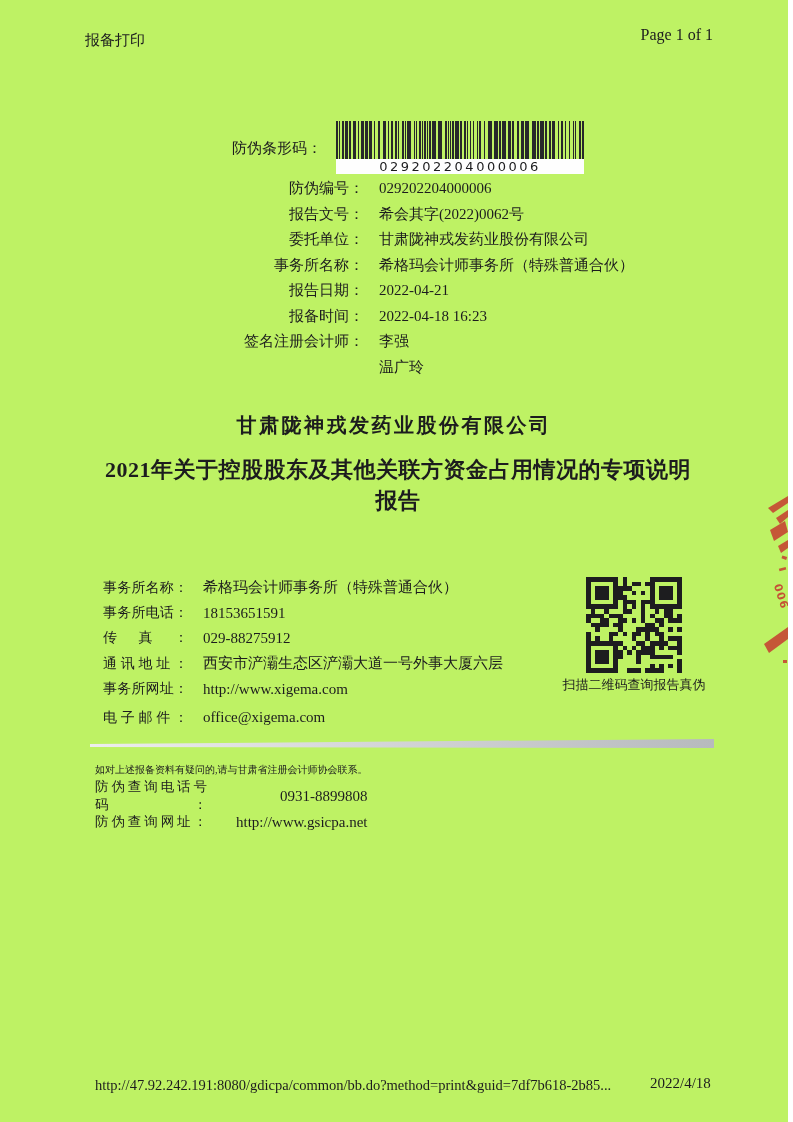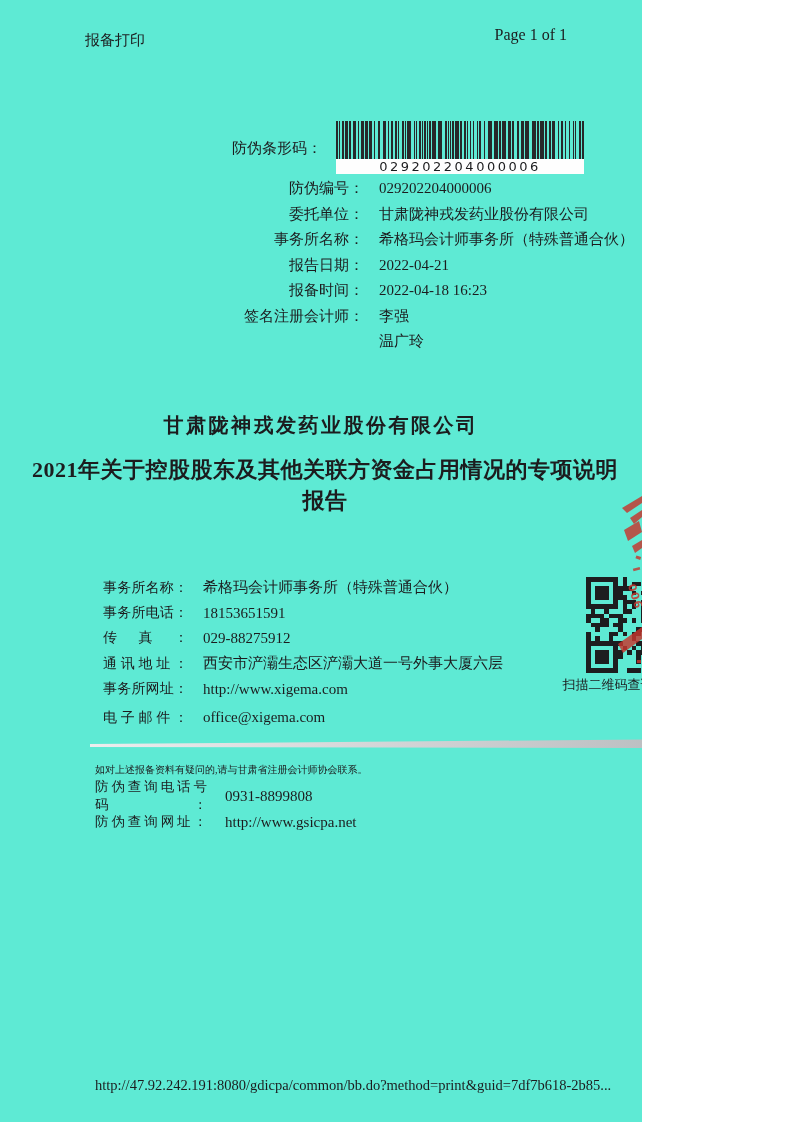--- a/index.html
+++ b/index.html
@@ -1,21 +1,21 @@
 <!DOCTYPE html>
 <html><head>
 <meta charset="utf-8">
 <style>
   * { box-sizing: border-box; margin: 0; padding: 0; }
   html, body { background: #ffffff; }
   .page {
     position: relative;
-    width: 642px;
+    width: 788px;
     height: 1122px;
-    background: #5eead4;
+    background: #bef264;
     overflow: hidden;
     font-family: "Liberation Serif", "DejaVu Serif", serif;
     color: #1c1c1e;
   }
 
   
   .hdr-left  { position: absolute; left: 85px;  top: 31px; font-size: 15px; }
   .hdr-right { position: absolute; right: 75px; top: 26px; font-size: 16px; }
 
   
@@ -57,21 +57,21 @@
   
   .divider {
     position: absolute; left: 90px; top: 739px; width: 624px; height: 9px;
     background: linear-gradient(to right, #ededee, #b7babd);
     clip-path: polygon(0 55%, 100% 0, 100% 100%, 0 90%);
   }
 
   
   .notice { position: absolute; left: 95px; top: 757px; }
   .notice-line { display: flex; align-items: center; height: 26px; font-size: 10px; }
-  .notice-row { display: flex; align-items: center; height: 26px; }
+  .notice-row { display: flex; align-items: center; height: 26px; justify-content: space-between; }
   .n-label { width: 112px; flex: none; font-size: 13.5px; text-align: justify; text-align-last: justify; }
   .n-value { margin-left: 18px; font-size: 15px; }
 
   
   .footer-url  { position: absolute; left: 95px;  top: 1077px; font-size: 14.5px; }
   .footer-date { position: absolute; left: 650px; top: 1075px; font-size: 15px; }
 
   
   .stamp { position: absolute; right: 0; top: 494px; width: 30px; height: 200px; overflow: hidden; }
   .stamp-digits {
@@ -158,20 +158,24 @@
       </svg></div>
   <div class="bc-num">029202204000006</div>
 
   <div class="fields">
 
       <div class="field-row">
         <span class="f-label">防伪编号：</span>
         <span class="f-value">029202204000006</span>
       </div>
 
+      <div class="field-row">
+        <span class="f-label">报告文号：</span>
+        <span class="f-value">希会其字(2022)0062号</span>
+      </div>
 
       <div class="field-row">
         <span class="f-label">委托单位：</span>
         <span class="f-value">甘肃陇神戎发药业股份有限公司</span>
       </div>
 
       <div class="field-row">
         <span class="f-label">事务所名称：</span>
         <span class="f-value">希格玛会计师事务所（特殊普通合伙）</span>
       </div>

